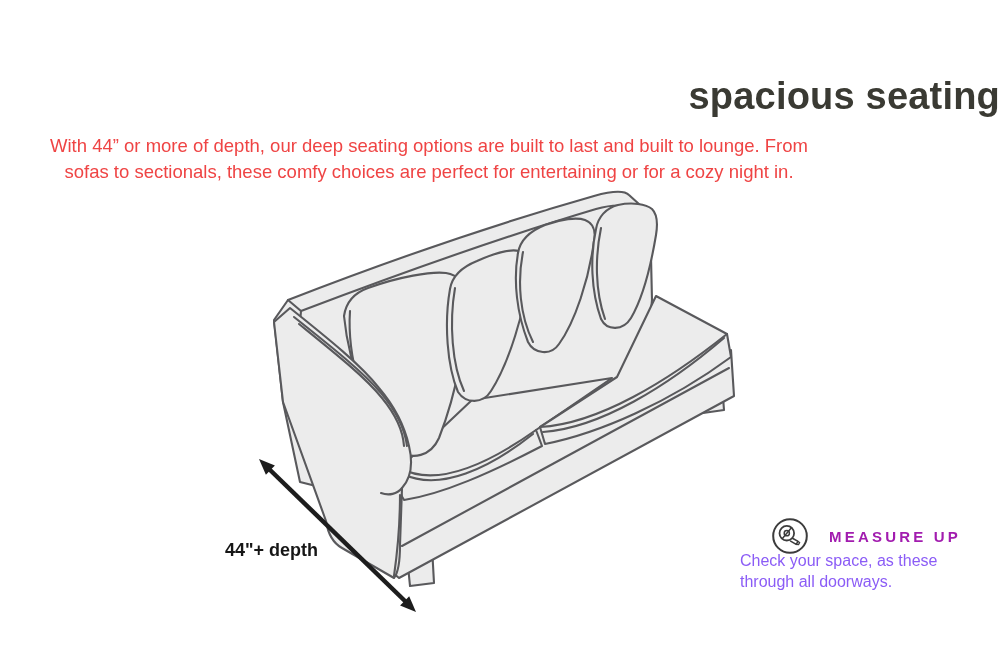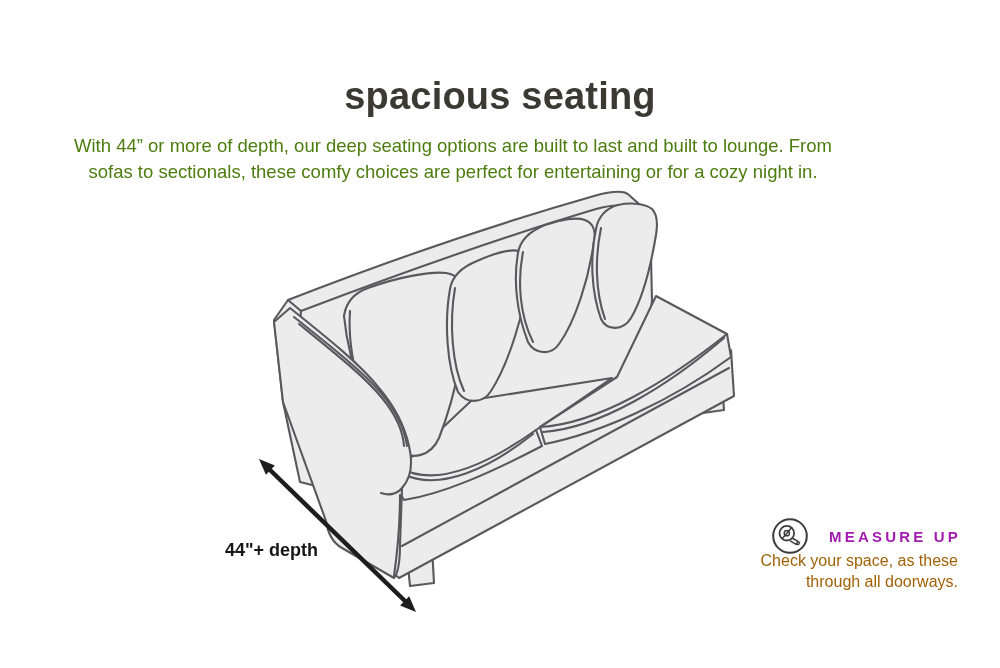--- a/index.html
+++ b/index.html
@@ -2,42 +2,42 @@
 <html><head>
 <meta charset="utf-8">
 <style>
   html,body{margin:0;padding:0;background:#ffffff;}
   body{
     width:1000px;height:668px;position:relative;overflow:hidden;
     font-family:"Liberation Sans", sans-serif;
   }
   .page-title{
     position:absolute;top:50px;left:0;width:1000px;
-    text-align:center;font-size:38px;font-weight:bold;
+    text-align:right;font-size:38px;font-weight:bold;
     color:#3a3a33;letter-spacing:0.2px;
   }
   .intro{
     position:absolute;top:114px;left:0;width:858px;
-    text-align:center;color:#4d7c0f;font-size:18.5px;line-height:26px;margin-left:24px;
+    text-align:center;color:#ef4444;font-size:18.5px;line-height:26px;
   }
   .intro .line{display:block;white-space:nowrap;}
   .stage{position:absolute;left:0;top:0;width:1000px;height:668px;}
   .depth-label{
     position:absolute;left:225px;top:540px;
     font-size:18px;font-weight:bold;color:#161616;white-space:nowrap;
   }
   .mu-icon{position:absolute;left:771px;top:517px;width:38px;height:38px;}
   .mu-heading{
     position:absolute;left:829px;top:528px;
     font-size:15px;font-weight:bold;letter-spacing:3.2px;
     color:#a21caf;white-space:nowrap;
   }
   .mu-note{
     position:absolute;left:740px;top:551px;width:218px;
-    text-align:right;font-size:16px;line-height:20.5px;color:#a16207;
+    font-size:16px;line-height:20.5px;color:#8b5cf6;
   }
   .mu-note .line{display:block;white-space:nowrap;}
 </style>
 </head>
 <body>
 
 <div>
 
   <h1 class="page-title">spacious seating</h1>
 

